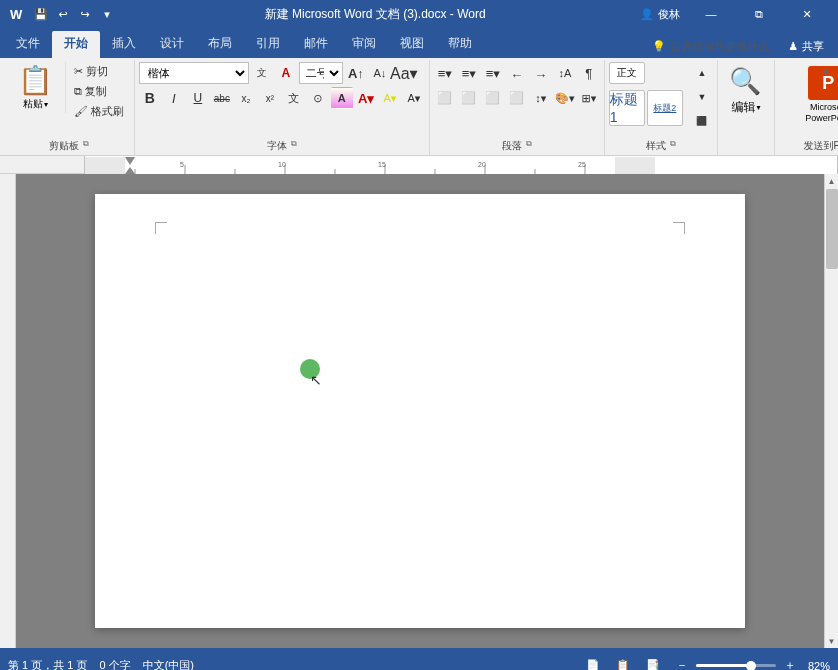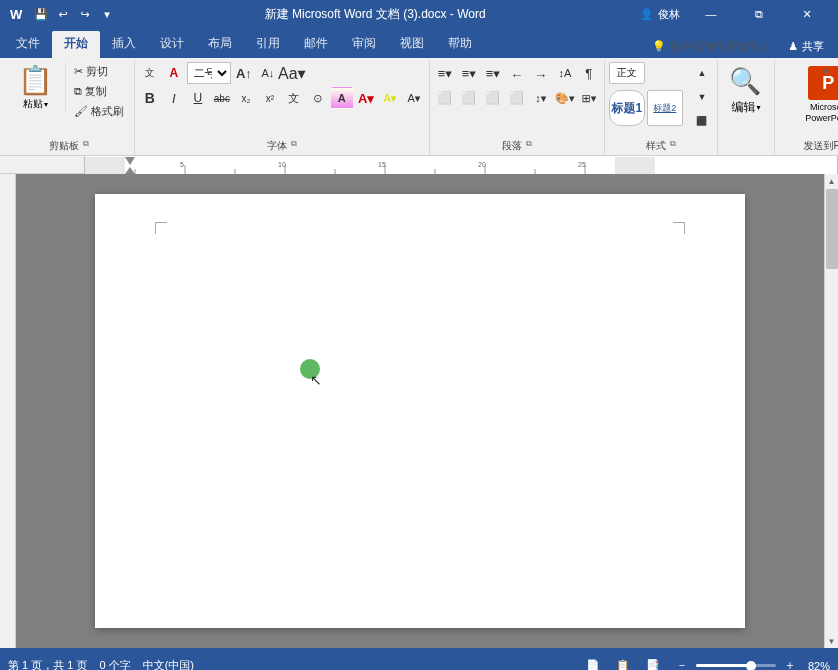--- a/index.html
+++ b/index.html
@@ -404,20 +404,23 @@
     </div>
     <div class="group-label">
       <span class="group-label-text">剪贴板</span>
       <span class="group-expand">⧉</span>
     </div>
   </div>
 
   <div class="ribbon-group font-group">
     <div class="group-content" style="flex-direction:column;gap:1px;">
       <div class="font-row">
+        <select class="font-select">
+          <option>楷体</option>
+        </select>
         <div class="icon-btn" style="font-size:10px;">文</div>
         <div class="icon-btn" style="font-weight:bold;color:#c00;">A</div>
         <select class="size-select">
           <option>二号</option>
         </select>
         <div class="icon-btn" style="font-weight:bold;font-size:13px;">A↑</div>
         <div class="icon-btn" style="font-size:11px;">A↓</div>
         <div class="icon-btn" style="font-size:16px;">Aa▾</div>
       </div>
       <div class="font-row">
@@ -466,21 +469,21 @@
       <span class="group-label-text">段落</span>
       <span class="group-expand">⧉</span>
     </div>
   </div>
 
   <div class="ribbon-group styles-group">
     <div class="group-content">
       <div style="display:flex;flex-direction:column;gap:6px;width:80px;height:64px;overflow:hidden;">
         <div class="style-item" style="font-size:10px;">正文</div>
         <div style="display:flex;gap:2px;">
-          <div class="style-item" style="font-size:12px;color:#2b579a;font-weight:bold;border-radius:12px;">标题1</div>
+          <div class="style-item" style="font-size:14px;color:#2b579a;font-weight:normal;">标题1</div>
           <div class="style-item" style="font-size:9px;color:#2b579a;text-decoration:underline;">标题2</div>
         </div>
       </div>
       <div class="styles-arrow">
         <div class="icon-btn" style="font-size:9px;">▲</div>
         <div class="icon-btn" style="font-size:9px;">▼</div>
         <div class="icon-btn" style="font-size:9px;">⬛</div>
       </div>
     </div>
     <div class="group-label">

